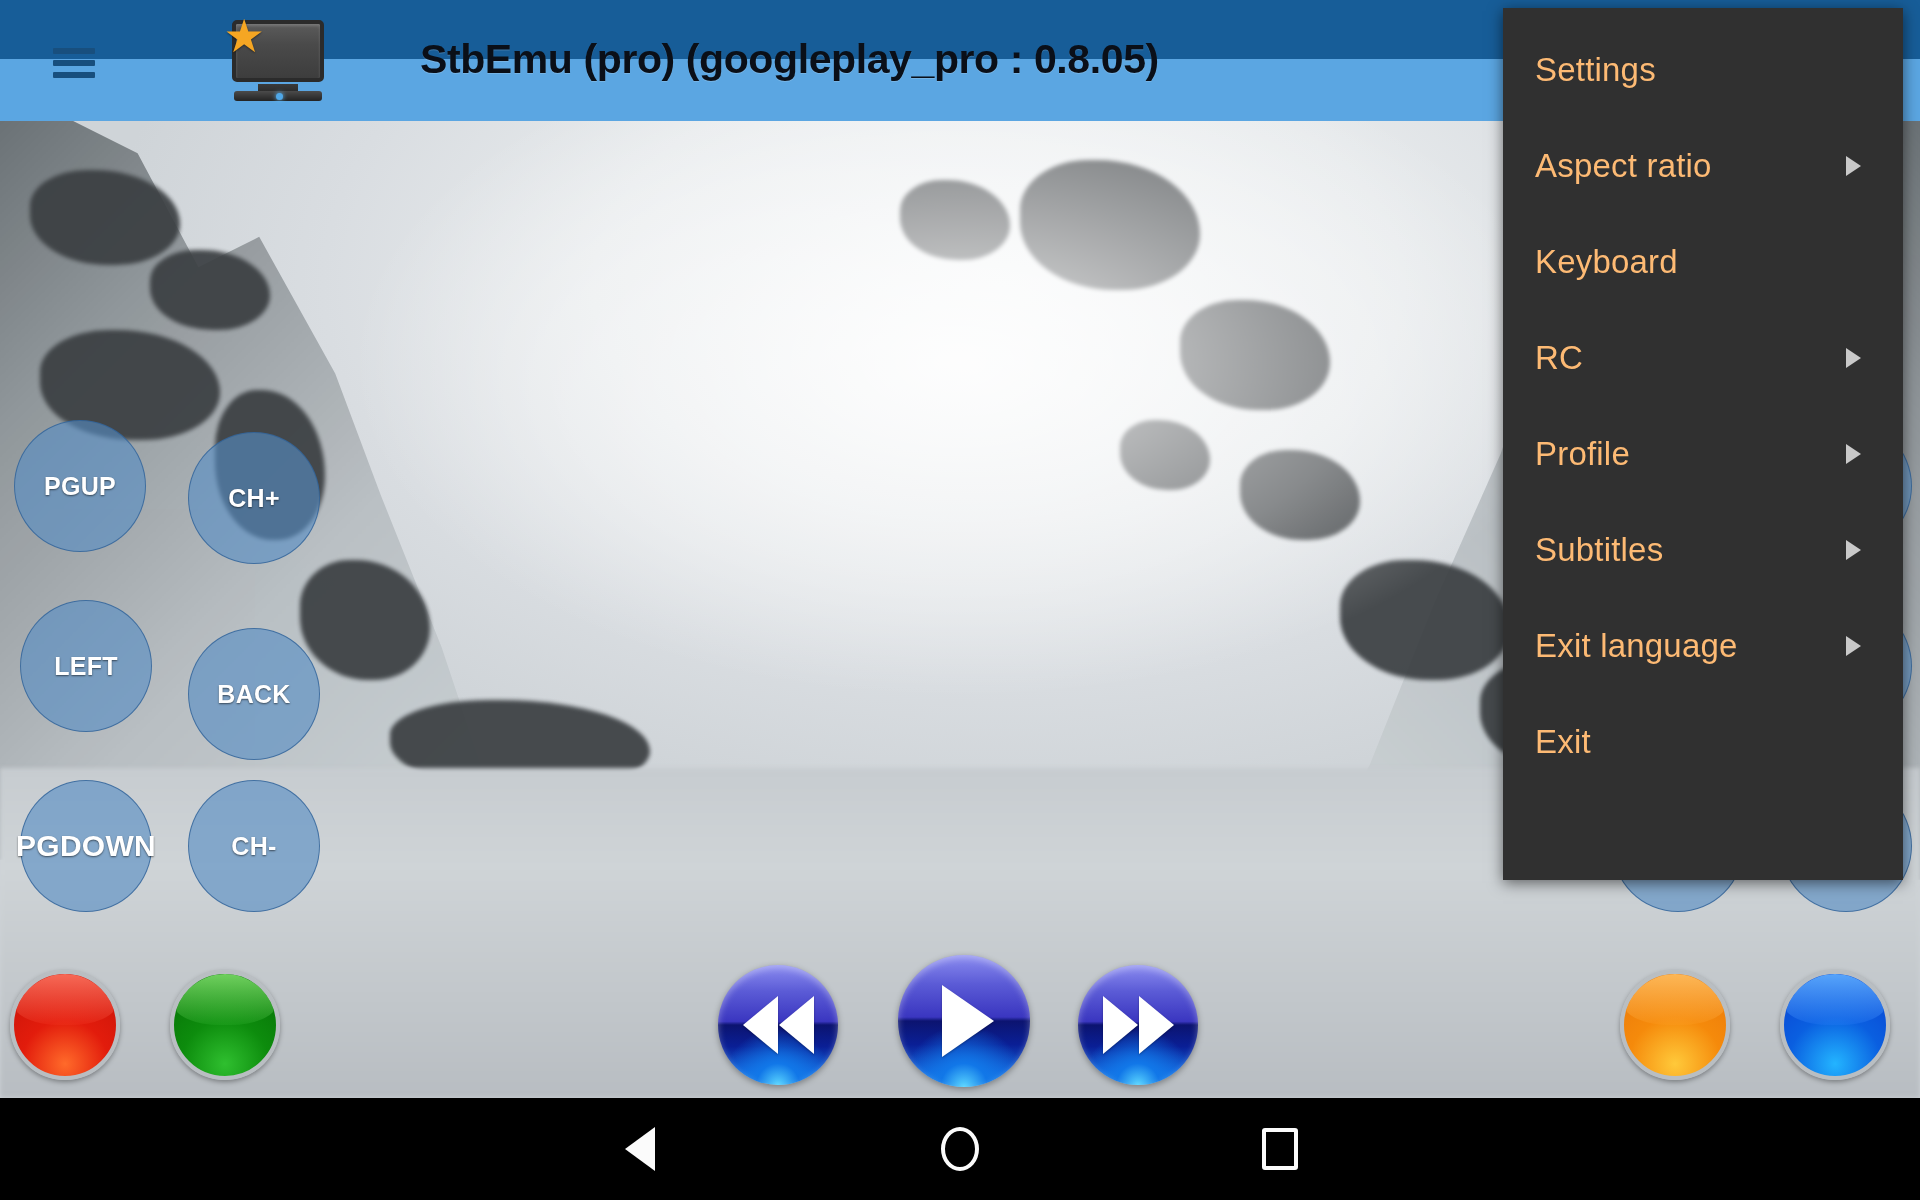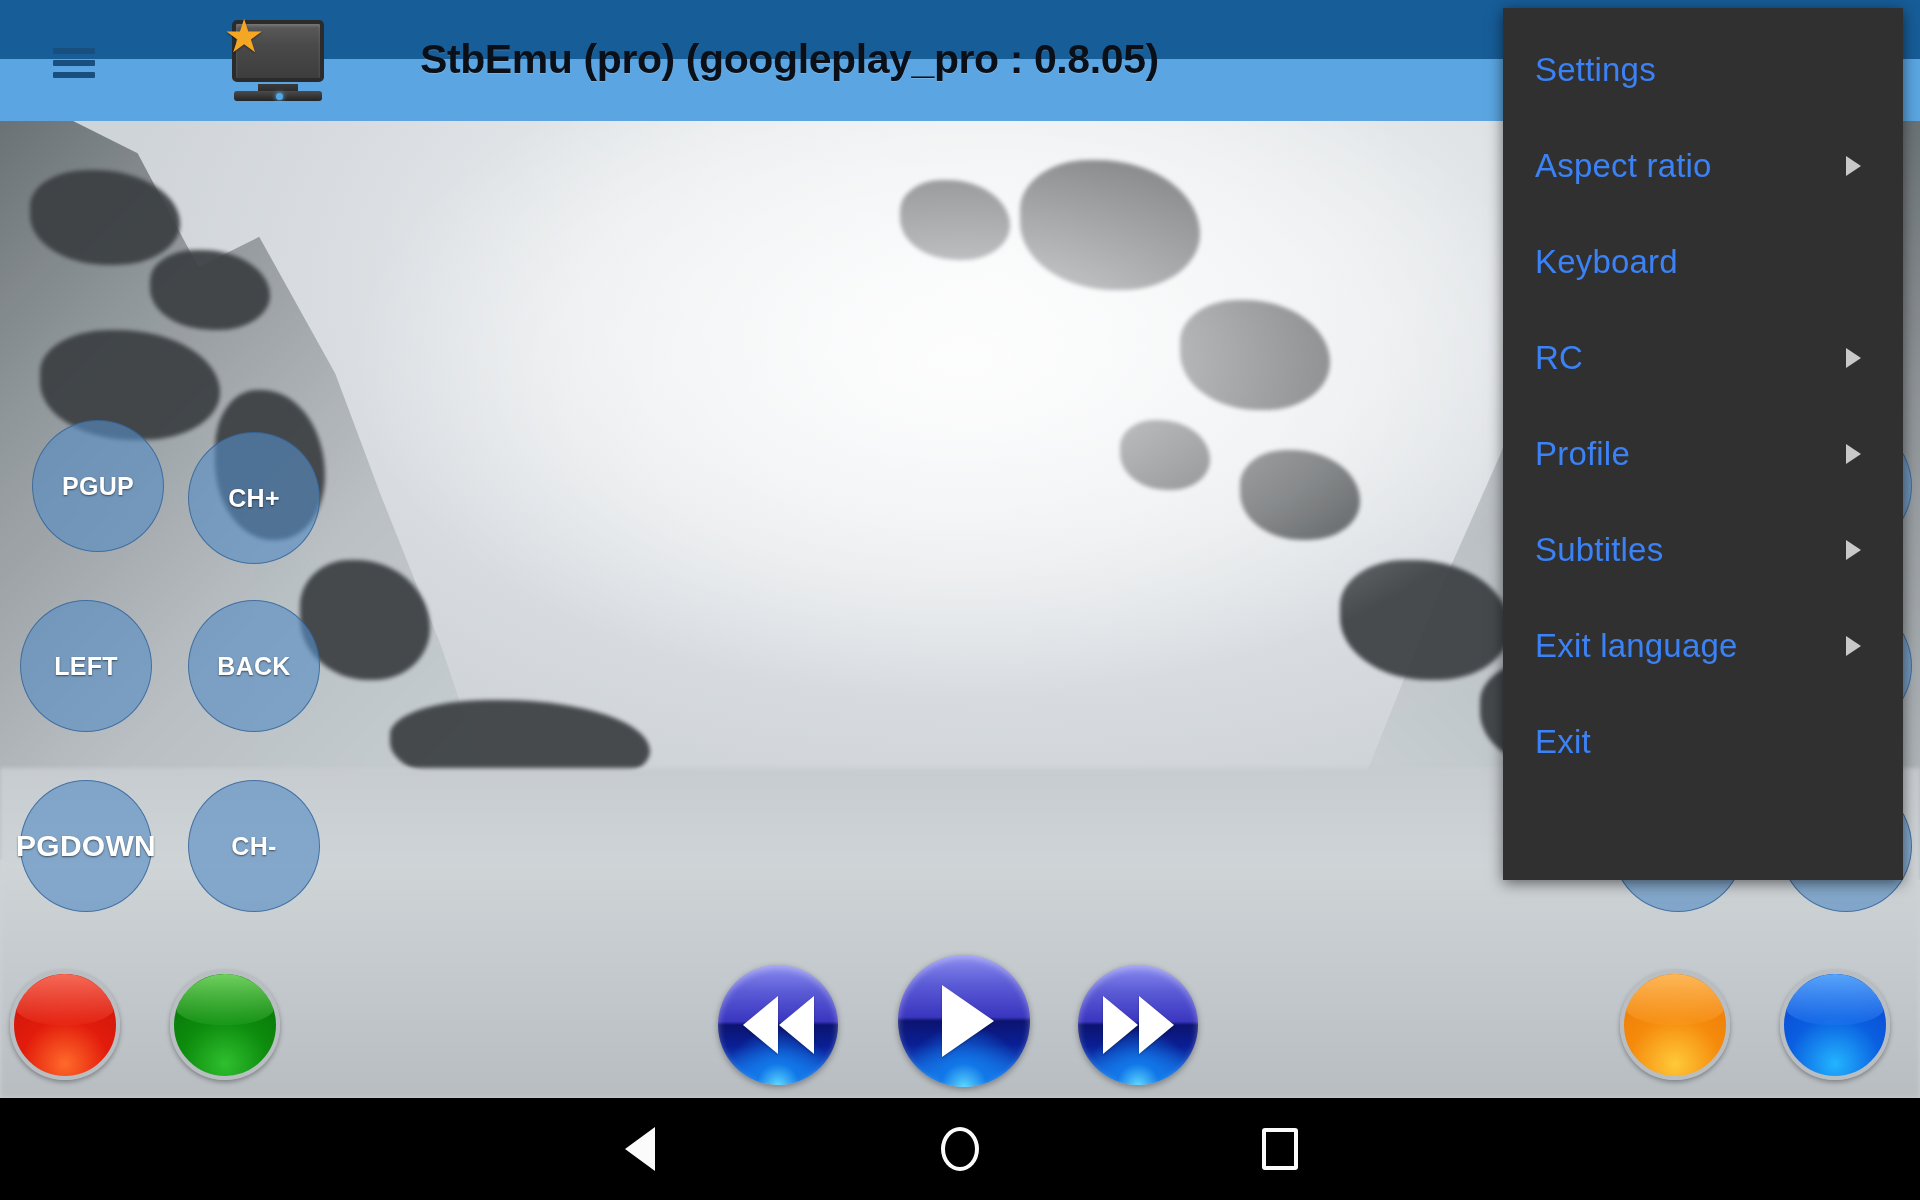--- a/index.html
+++ b/index.html
@@ -152,21 +152,21 @@
     position:absolute; left:1503px; top:8px; width:400px; height:872px;
     background:#303030; z-index:40;
     box-shadow:0 3px 14px rgba(0,0,0,.55);
     padding-top:14px;
   }
   .menu-item{
     position:relative; height:96px; display:flex; align-items:center;
     padding:0 22px 0 32px; cursor:pointer;
   }
   .menu-item .label{
-    color:#3b82f6; font-size:33px; letter-spacing:.2px; white-space:nowrap;
+    color:#fdba74; font-size:33px; letter-spacing:.2px; white-space:nowrap;
   }
   .menu-item .arrow{
     position:absolute; right:42px; top:50%; transform:translateY(-50%);
     width:0; height:0; border-top:10px solid transparent; border-bottom:10px solid transparent;
     border-left:15px solid #c9c9c9;
   }
 
   
   .navbar{
     position:absolute; left:0; bottom:0; width:1920px; height:102px;
@@ -233,30 +233,30 @@
 
   <div class="app-title">StbEmu (pro) (googleplay_pro : 0.8.05)</div>
 
   <div class="rbtn w" style="left:1612px; top:420px;"></div>
   <div class="rbtn w" style="left:1780px; top:420px;"></div>
   <div class="rbtn w" style="left:1612px; top:600px;"></div>
   <div class="rbtn w" style="left:1780px; top:600px;"></div>
   <div class="rbtn w" style="left:1612px; top:780px;"></div>
   <div class="rbtn w" style="left:1780px; top:780px;"></div>
 
-  <div class="rbtn w" style="left:32px; top:420px;">
+  <div class="rbtn w" style="left:14px; top:420px;">
     <span>PGUP</span>
   </div>
   <div class="rbtn w" style="left:188px; top:432px;">
     <span>CH+</span>
   </div>
   <div class="rbtn w" style="left:20px; top:600px;align-items:center;">
     <span>LEFT</span>
   </div>
-  <div class="rbtn w" style="left:188px; top:600px;">
+  <div class="rbtn w" style="left:188px; top:628px;">
     <span>BACK</span>
   </div>
   <div class="rbtn w" style="left:20px; top:780px;">
     <span style="font-size:30px;">PGDOWN</span>
   </div>
   <div class="rbtn w" style="left:188px; top:780px;">
     <span>CH-</span>
   </div>
 
   <div class="gbtn red" style="left:10px;   top:970px;">

